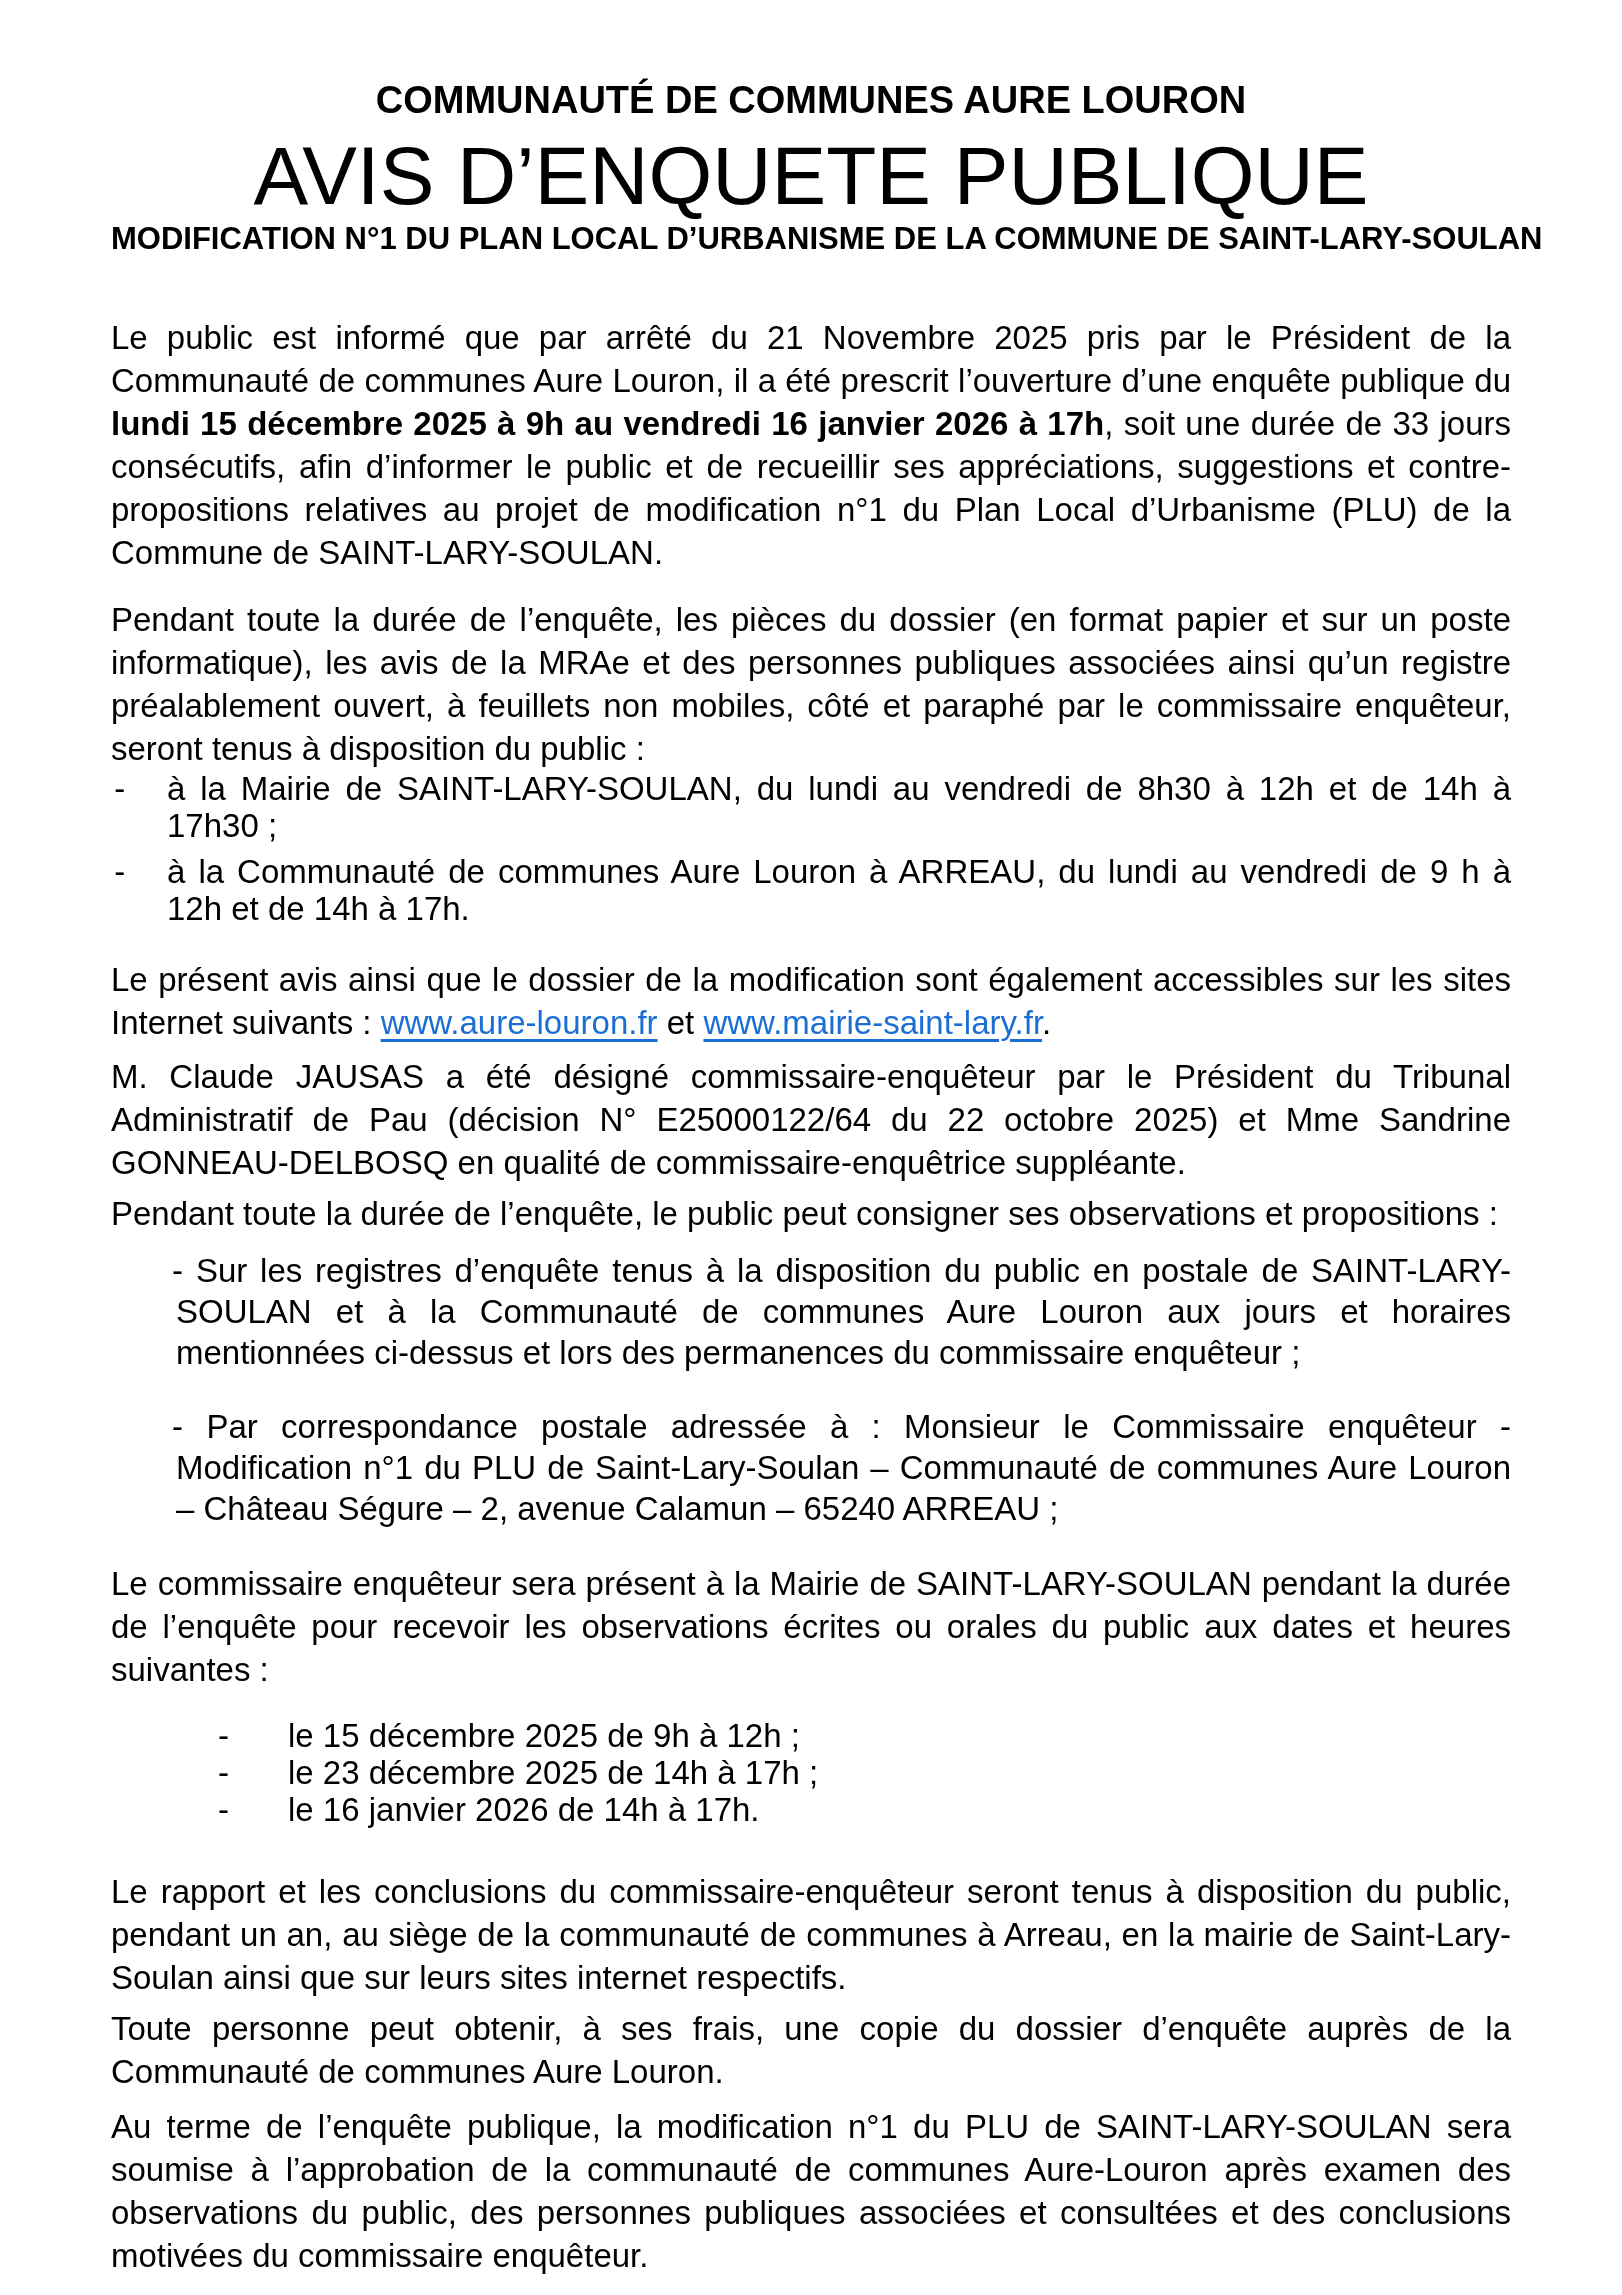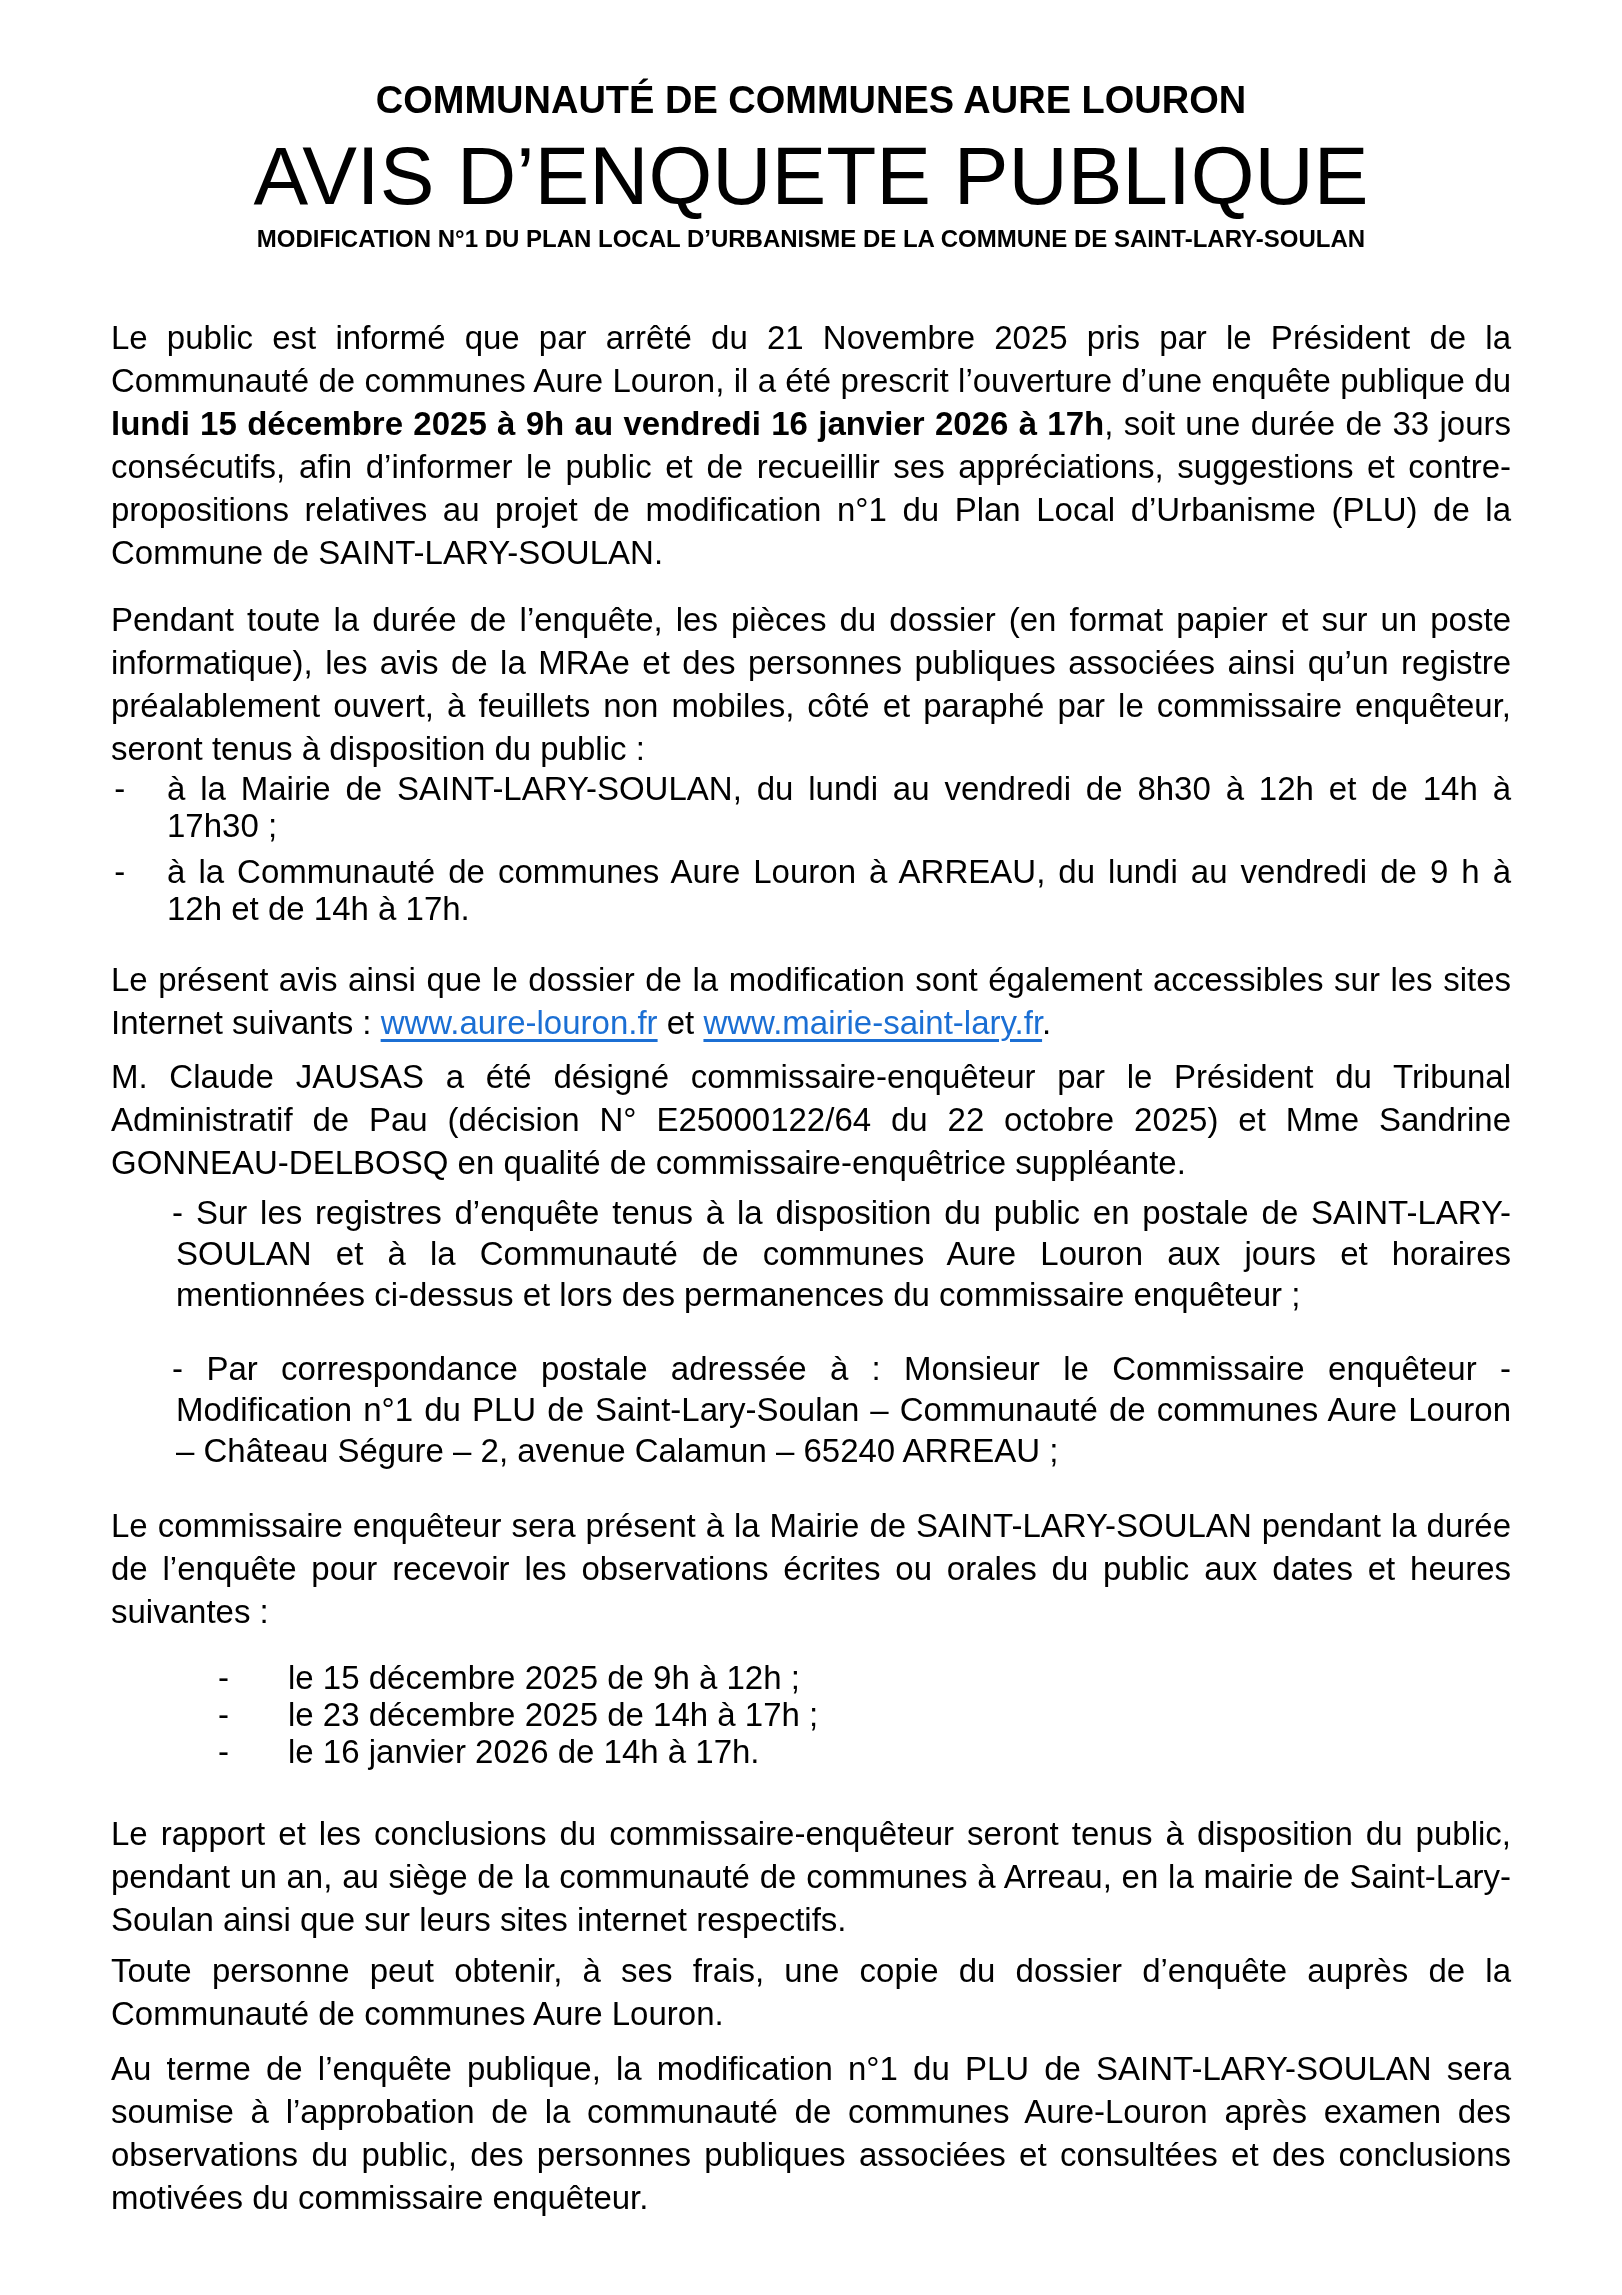--- a/index.html
+++ b/index.html
@@ -31,21 +31,21 @@
   }
   .title {
     font-size: 82px;
     font-weight: 400;
     line-height: 88px;
     margin: 0 0 3.9px 0;
     white-space: nowrap;
     letter-spacing: 0;
   }
   .subtitle {
-    font-size: 24px;
+    font-size: 31px;
     font-weight: 700;
     line-height: 29px;
     margin: 0 0 63px 0;
     white-space: nowrap;
   }
 
   
   .para {
     margin: 0;
     text-align: justify;
@@ -135,20 +135,21 @@
 
     <ul class="loc-list">
       <li><span class="dash">-</span><span>à la Mairie de SAINT-LARY-SOULAN, du lundi au vendredi de 8h30 à 12h et de 14h à 17h30 ;</span></li>
       <li><span class="dash">-</span><span>à la Communauté de communes Aure Louron à ARREAU, du lundi au vendredi de 9 h à 12h et de 14h à 17h.</span></li>
     </ul>
 
     <p class="para mb-18"><span>Le présent avis ainsi que le dossier de la modification sont également accessibles sur les sites Internet suivants : </span><a class="link">www.aure-louron.fr</a><span> et </span><a class="link">www.mairie-saint-lary.fr</a><span>.</span></p>
 
     <p class="para mb-12">M. Claude JAUSAS a été désigné commissaire-enquêteur par le Président du Tribunal Administratif de Pau (décision N° E25000122/64 du 22 octobre 2025) et Mme Sandrine GONNEAU-DELBOSQ en qualité de commissaire-enquêtrice suppléante.</p>
 
+    <p class="para mb-23">Pendant toute la durée de l’enquête, le public peut consigner ses observations et propositions :</p>
 
     <p class="method">- Sur les registres d’enquête tenus à la disposition du public en postale de SAINT-LARY-SOULAN et à la Communauté de communes Aure Louron aux jours et horaires mentionnées ci-dessus et lors des permanences du commissaire enquêteur ;</p>
 
     <p class="method">- Par correspondance postale adressée à : Monsieur le Commissaire enquêteur - Modification n°1 du PLU de Saint-Lary-Soulan – Communauté de communes Aure Louron – Château Ségure – 2, avenue Calamun – 65240 ARREAU ;</p>
 
 
     <p class="para mb-27">Le commissaire enquêteur sera présent à la Mairie de SAINT-LARY-SOULAN pendant la durée de l’enquête pour recevoir les observations écrites ou orales du public aux dates et heures suivantes :</p>
 
     <ul class="date-list">
       <li><span class="dash">-</span><span>le 15 décembre 2025 de 9h à 12h ;</span></li>

